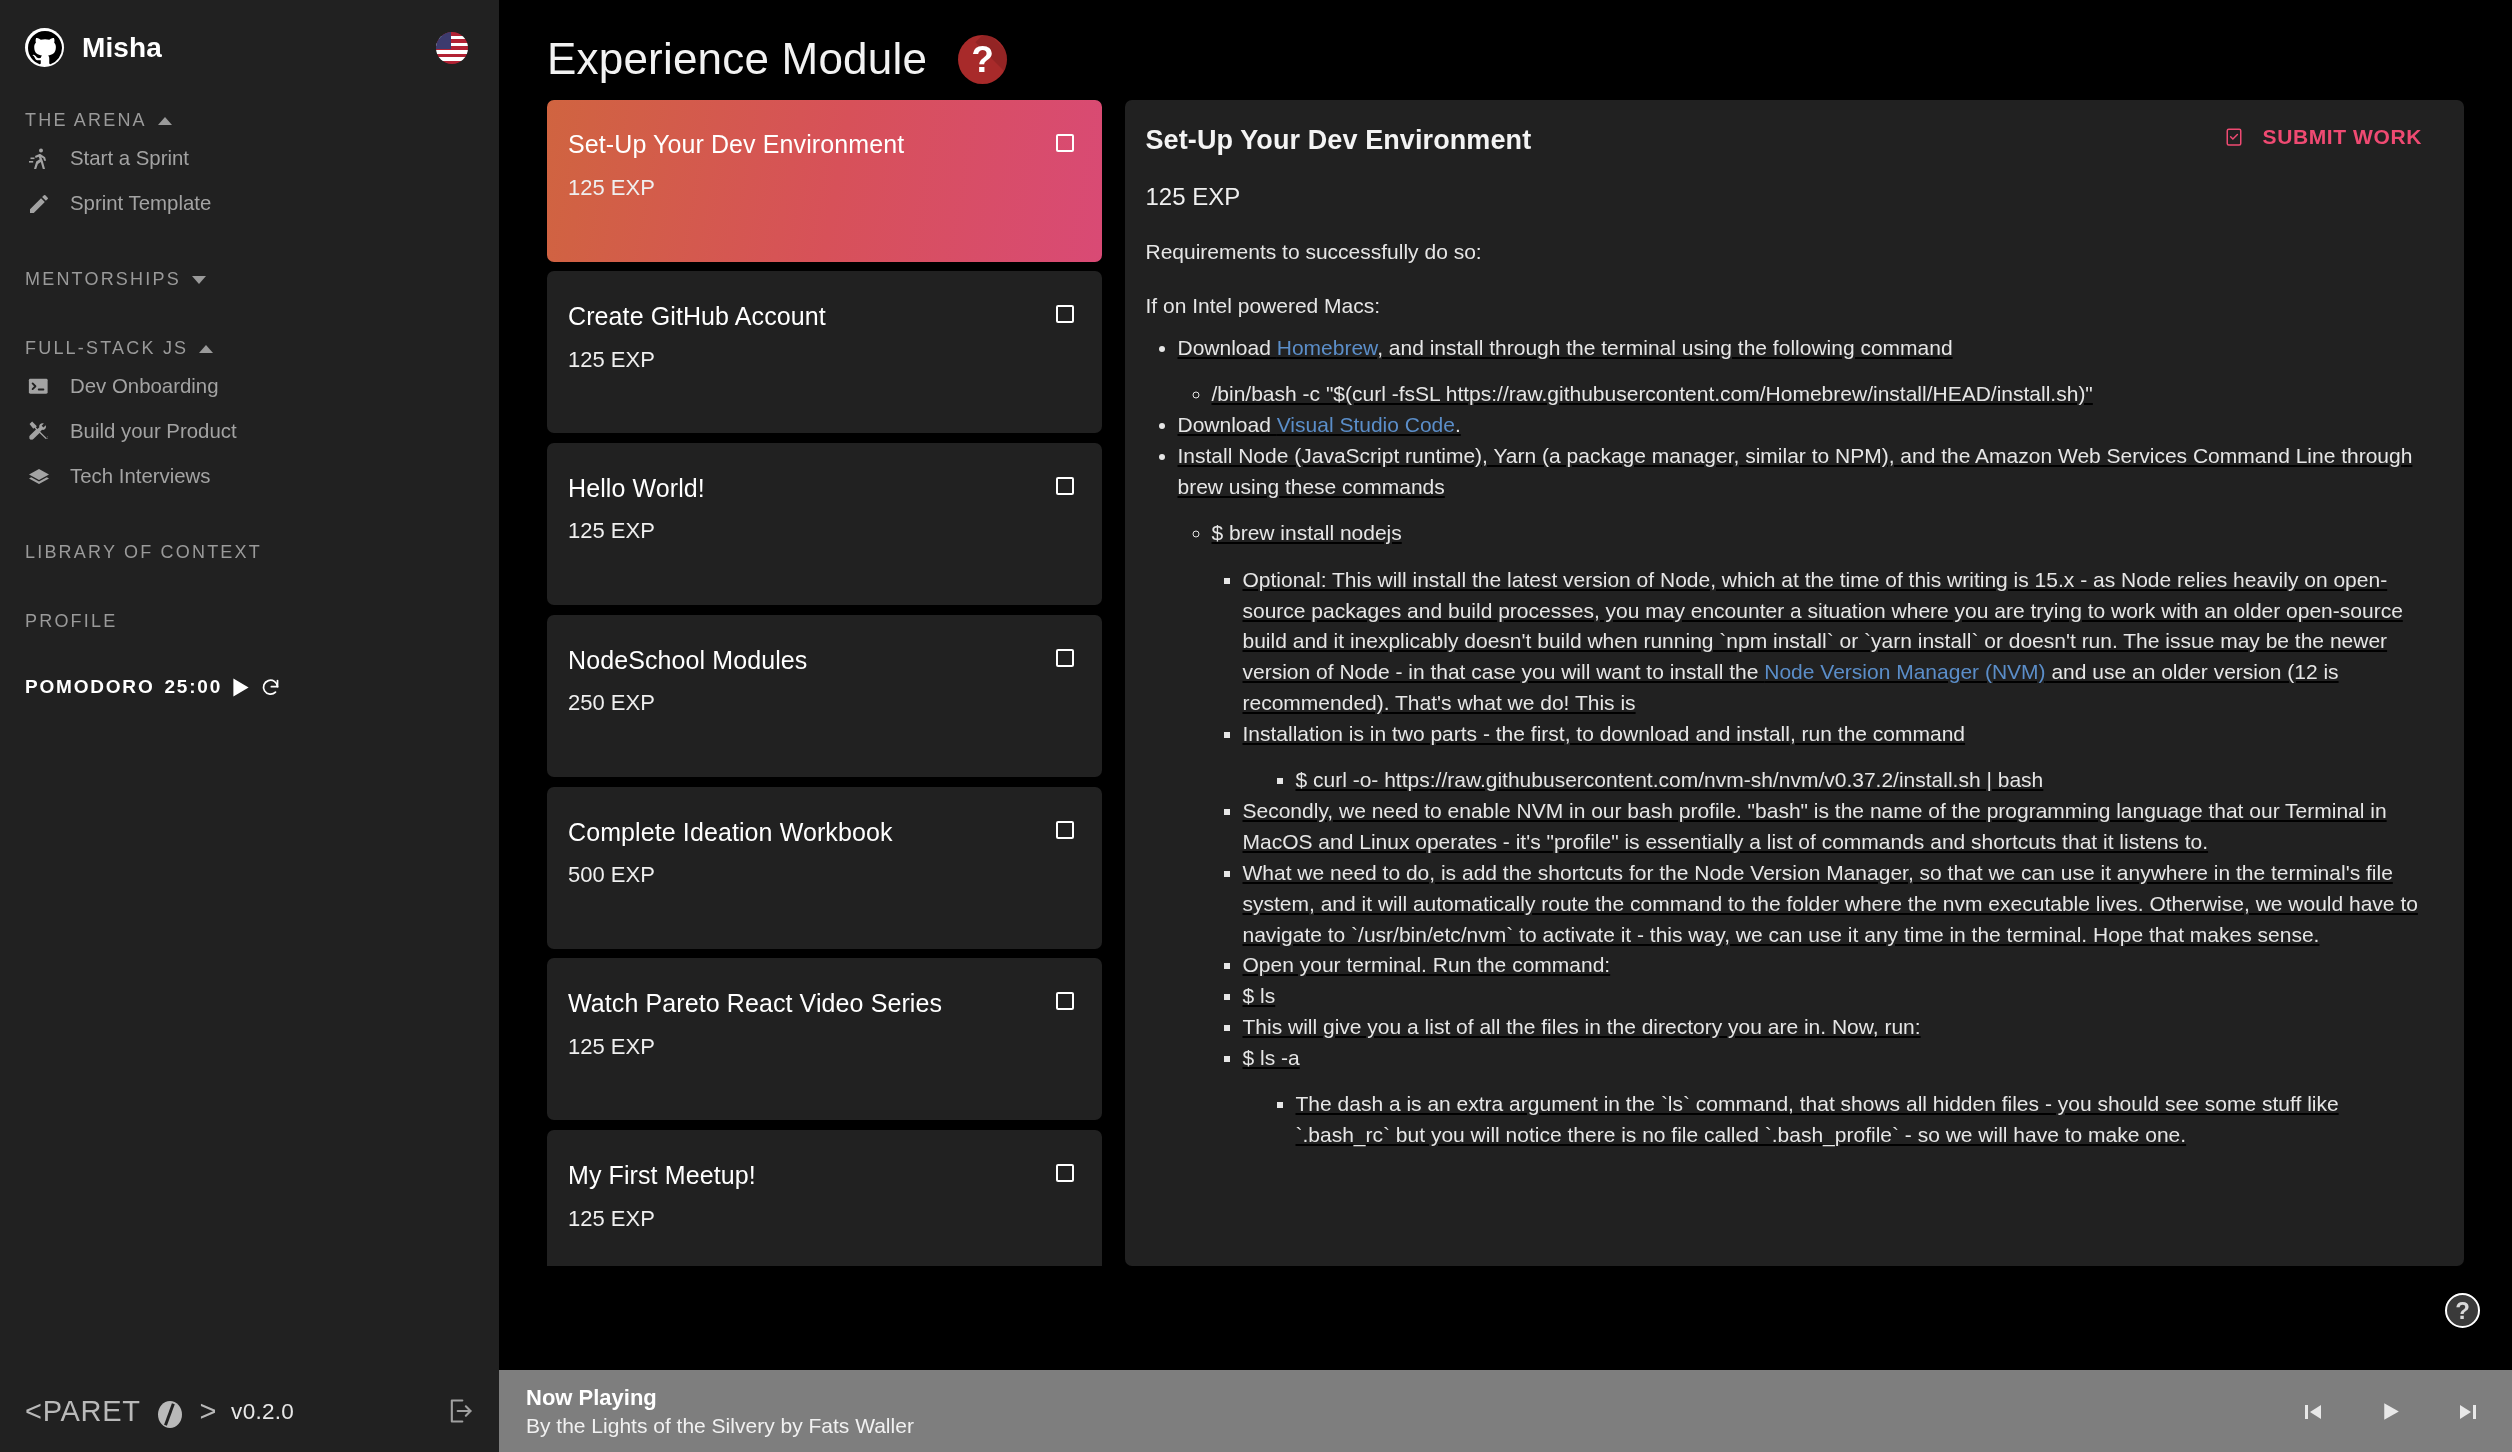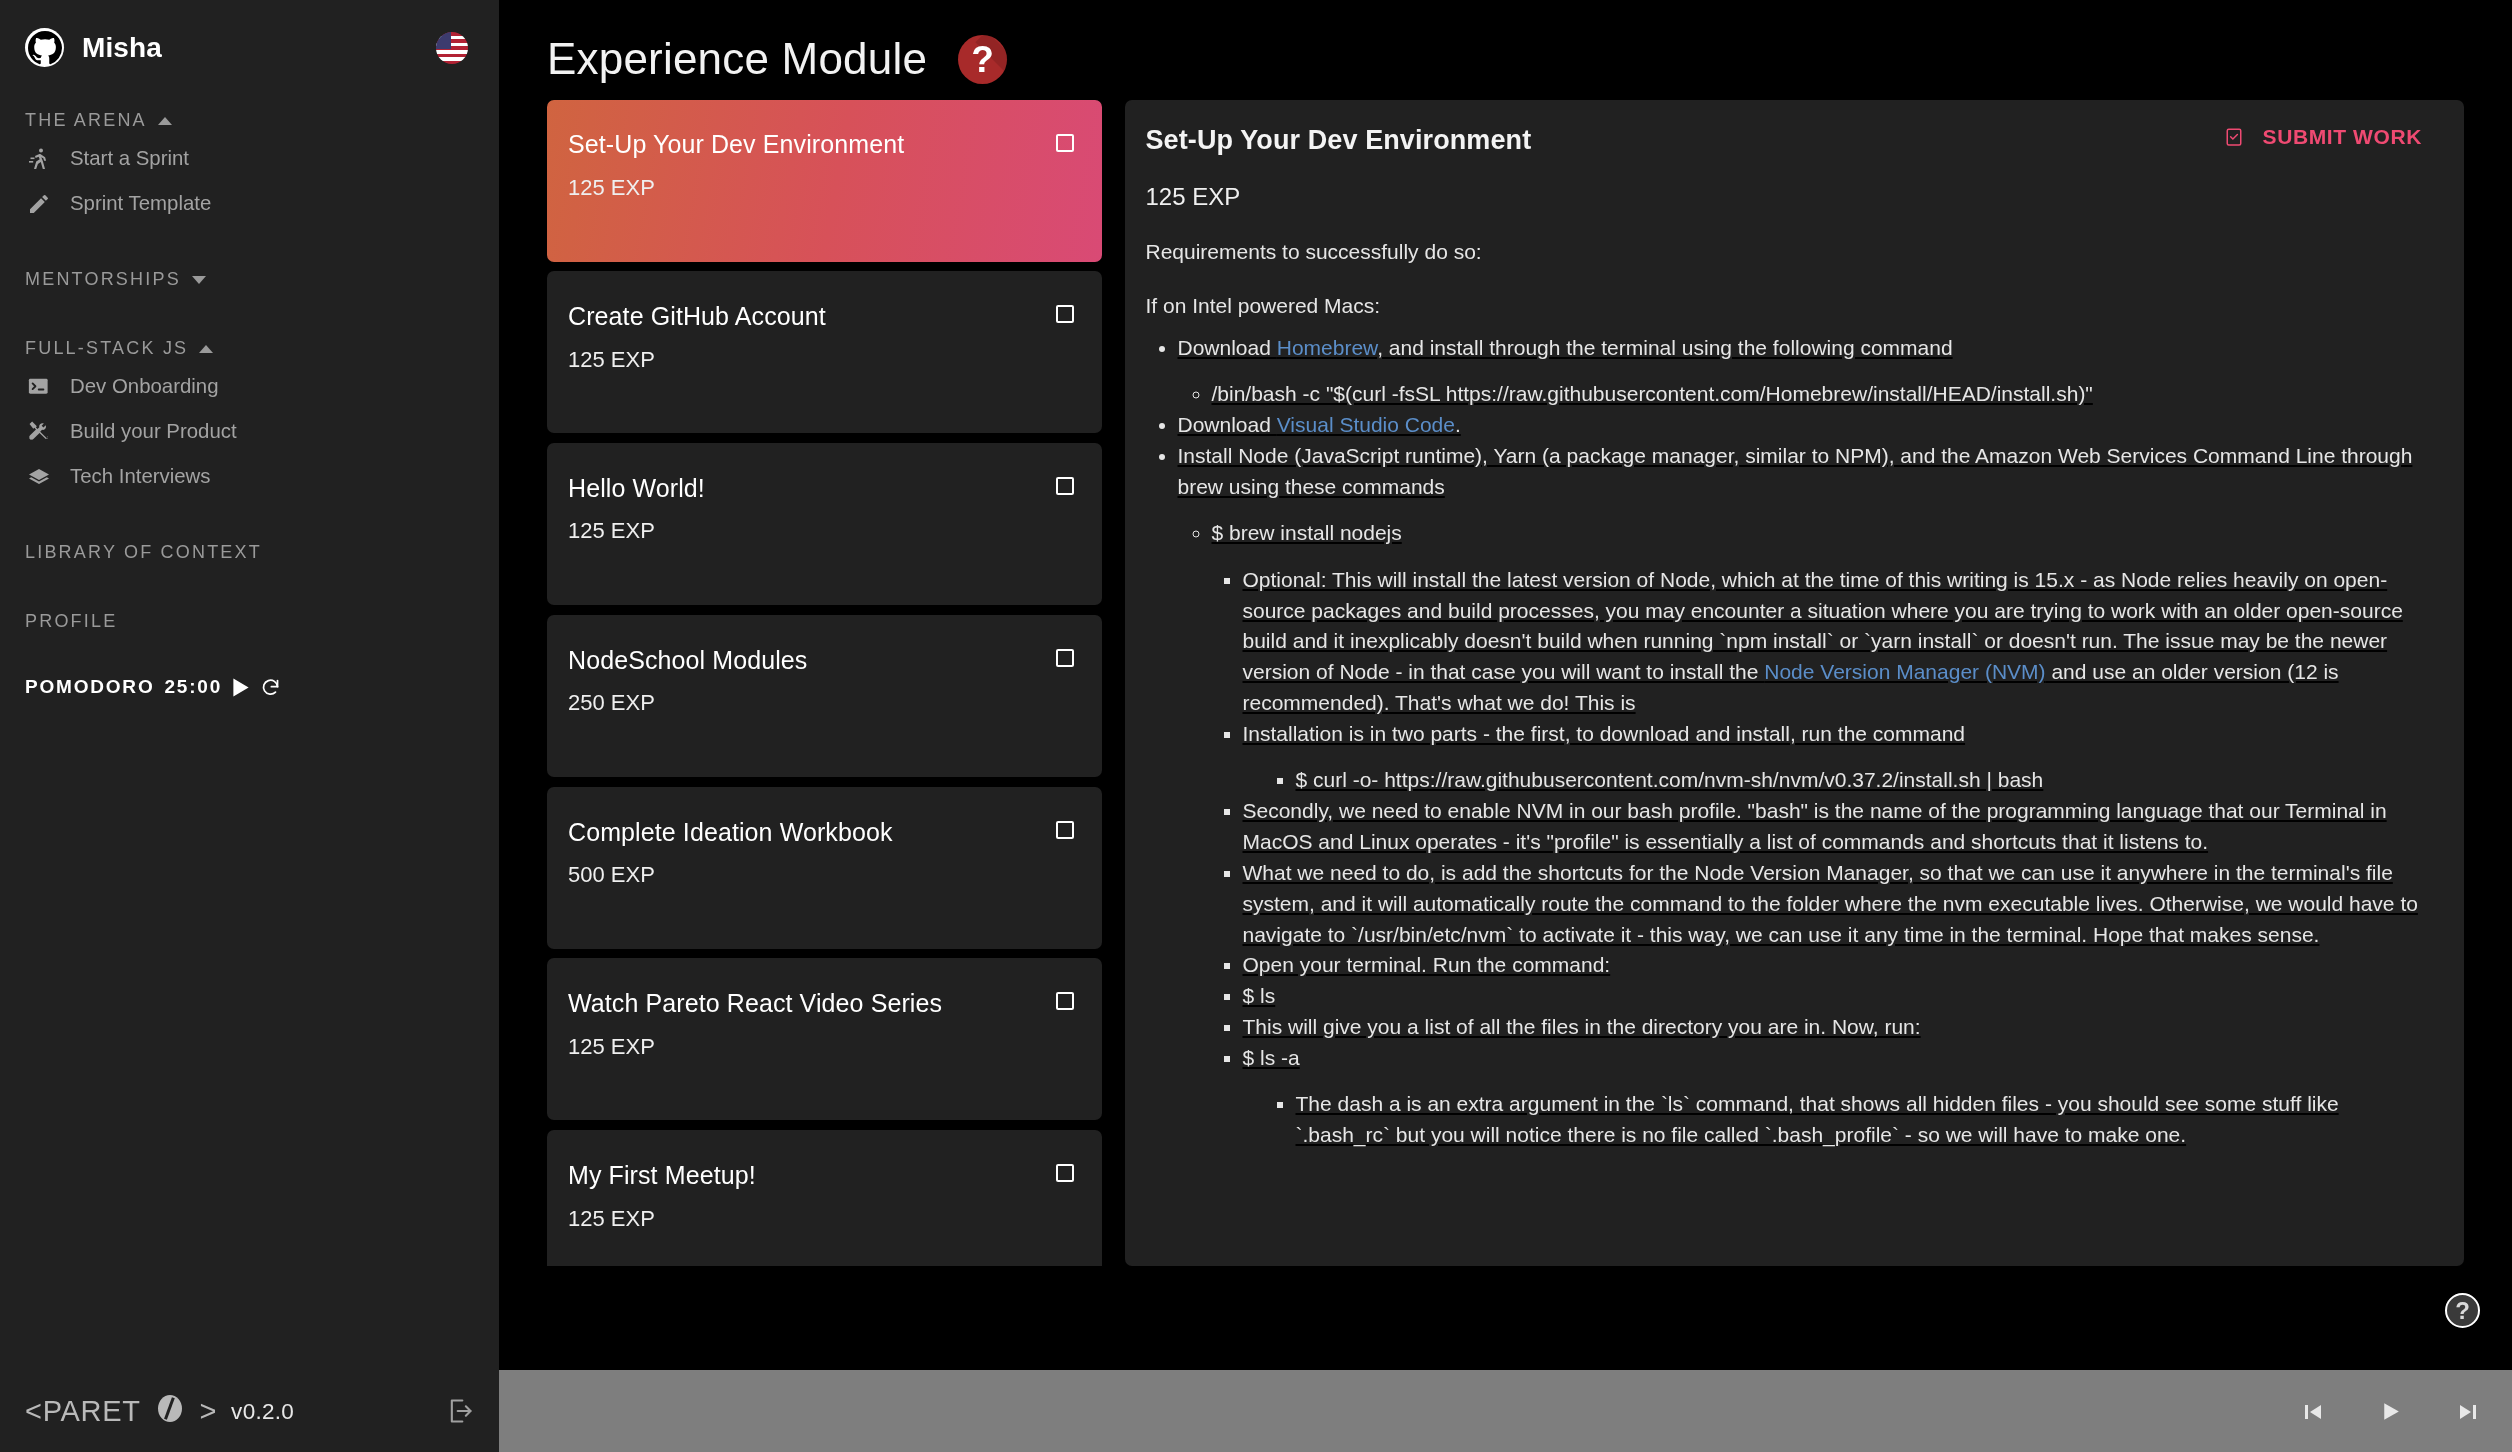--- a/index.html
+++ b/index.html
@@ -51,21 +51,21 @@
     display: flex; align-items: center; gap: 10px;
     padding: 0 25px; margin-top: 39px; color: #fff;
     font-size: 19px; font-weight: bold; letter-spacing: 1.8px;
   }
   .pomo-btn { display: flex; align-items: center; justify-content: center; }
 
   .sb-footer {
     position: absolute; left: 0; bottom: 0; width: 499px; height: 83px;
     display: flex; align-items: center; padding: 0 25px;
   }
-  .brand { display: flex; align-items: flex-start; gap: 16px; }
+  .brand { display: flex; align-items: flex-end; gap: 16px; }
   .brand-txt { color: #b9b9b9; font-size: 29px; letter-spacing: 0.7px; font-family: "Liberation Sans", sans-serif; }
   .brand-dot { width: 24px; height: 27px; border-radius: 50%; background: #b9b9b9; position: relative; margin: 0 1.4px; }
   .brand-dot::after { content:""; position:absolute; left:9.8px; top:2.1px; width:2.8px; height:22.5px; background:#212121; transform: rotate(20deg); }
   .version { color: #e8e8e8; font-size: 22.5px; margin-left: 14px; letter-spacing: 0.3px; }
   .logout { margin-left: auto; }
 
   
   .main { flex: 1 1 auto; position: relative; background: #000; height: 1453px; }
 
   .page-head { display: flex; align-items: center; padding: 34px 0 0 48px; }
@@ -406,20 +406,24 @@
           </li>
         </ul>
       </section>
     </div>
 
     <div class="float-help">
       <span>?</span>
     </div>
 
     <div class="player">
+      <div>
+        <div class="np-title">Now Playing</div>
+        <div class="np-sub">By the Lights of the Silvery by Fats Waller</div>
+      </div>
       <div class="p-ctrls">
         <span class="p-btn">
           <svg width="24" height="24" viewBox="0 0 24 24" fill="#e8e8e8">
             <rect x="4" y="5" width="3" height="14"></rect>
               <path d="M20 5v14L9 12z"></path>
           </svg>
         </span>
         <span class="p-btn">
           <svg width="25" height="25" viewBox="0 0 24 24" fill="#e8e8e8">
               <path d="M6 4l14 8L6 20z"></path>

